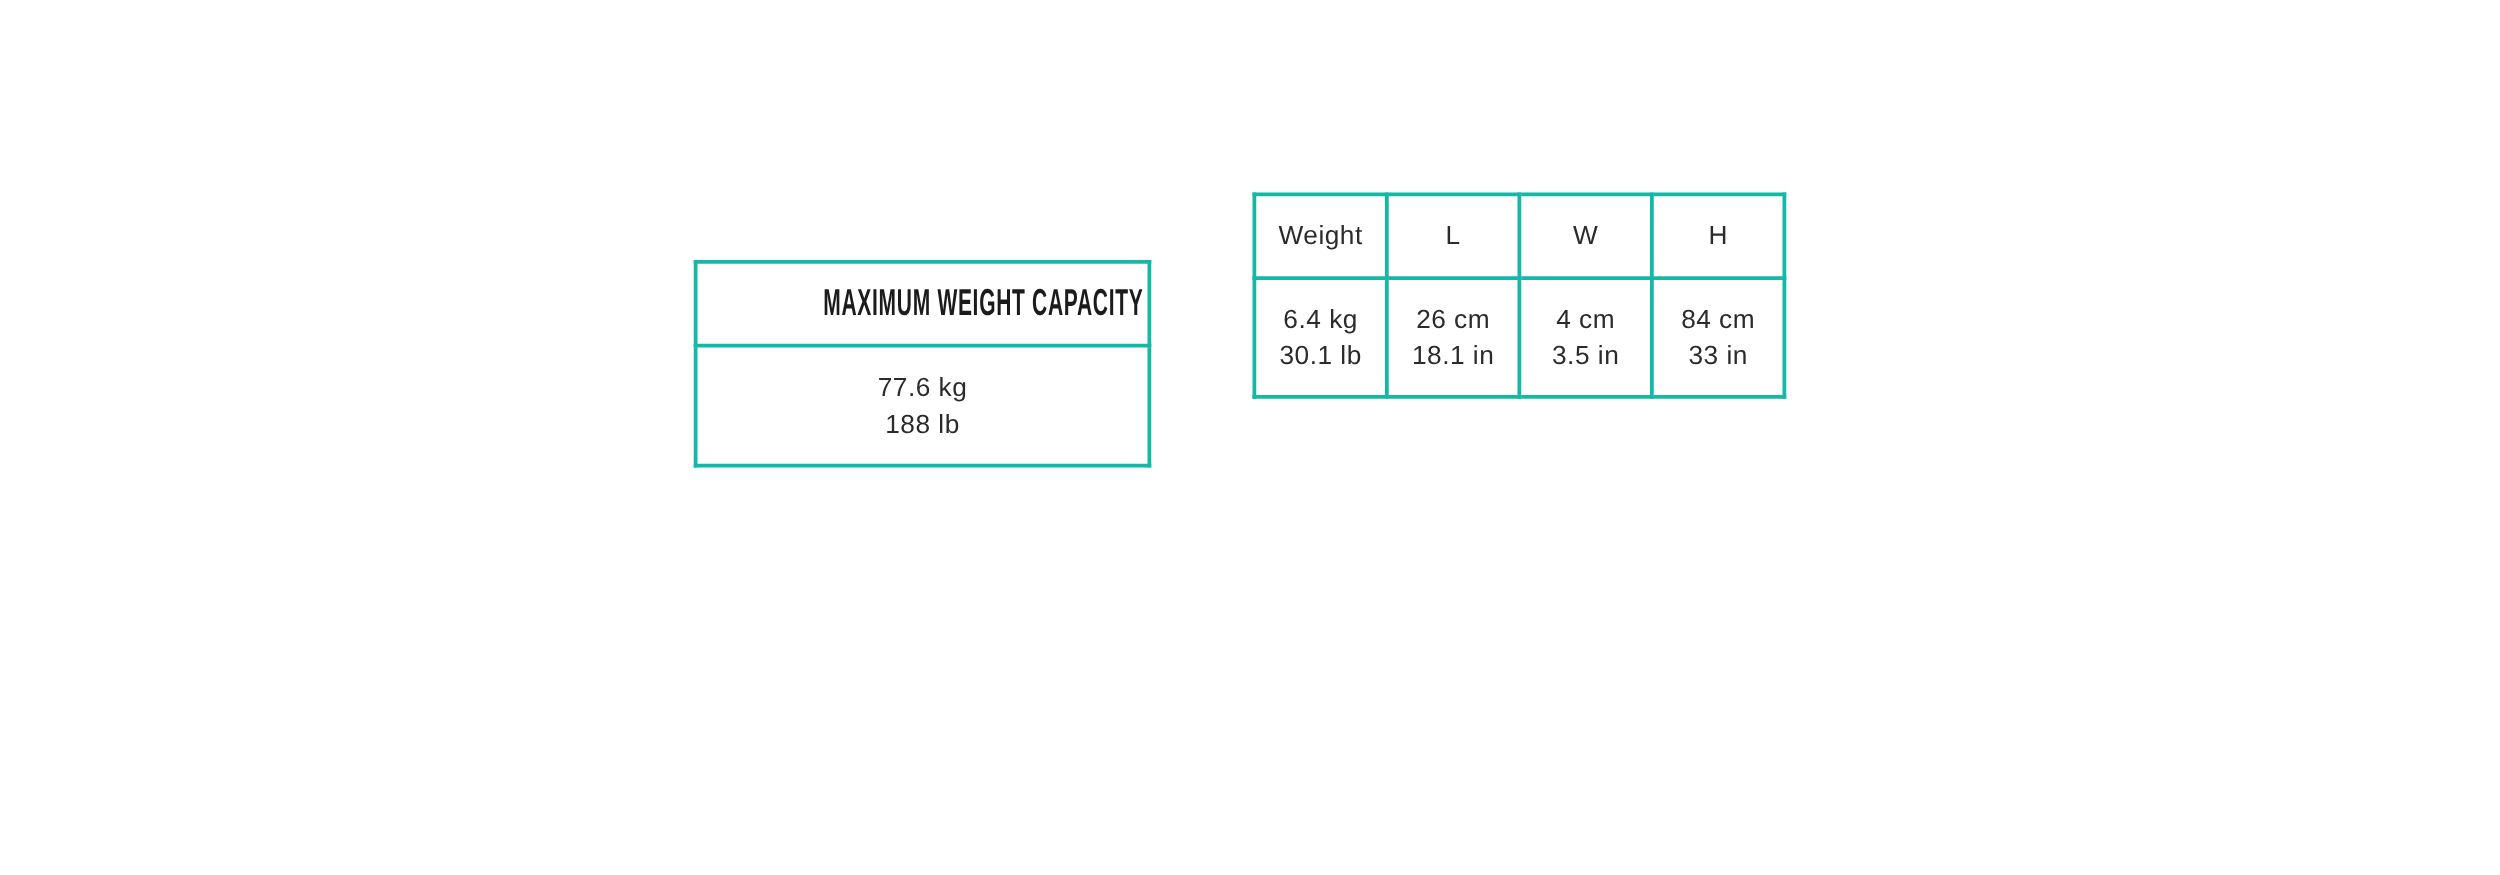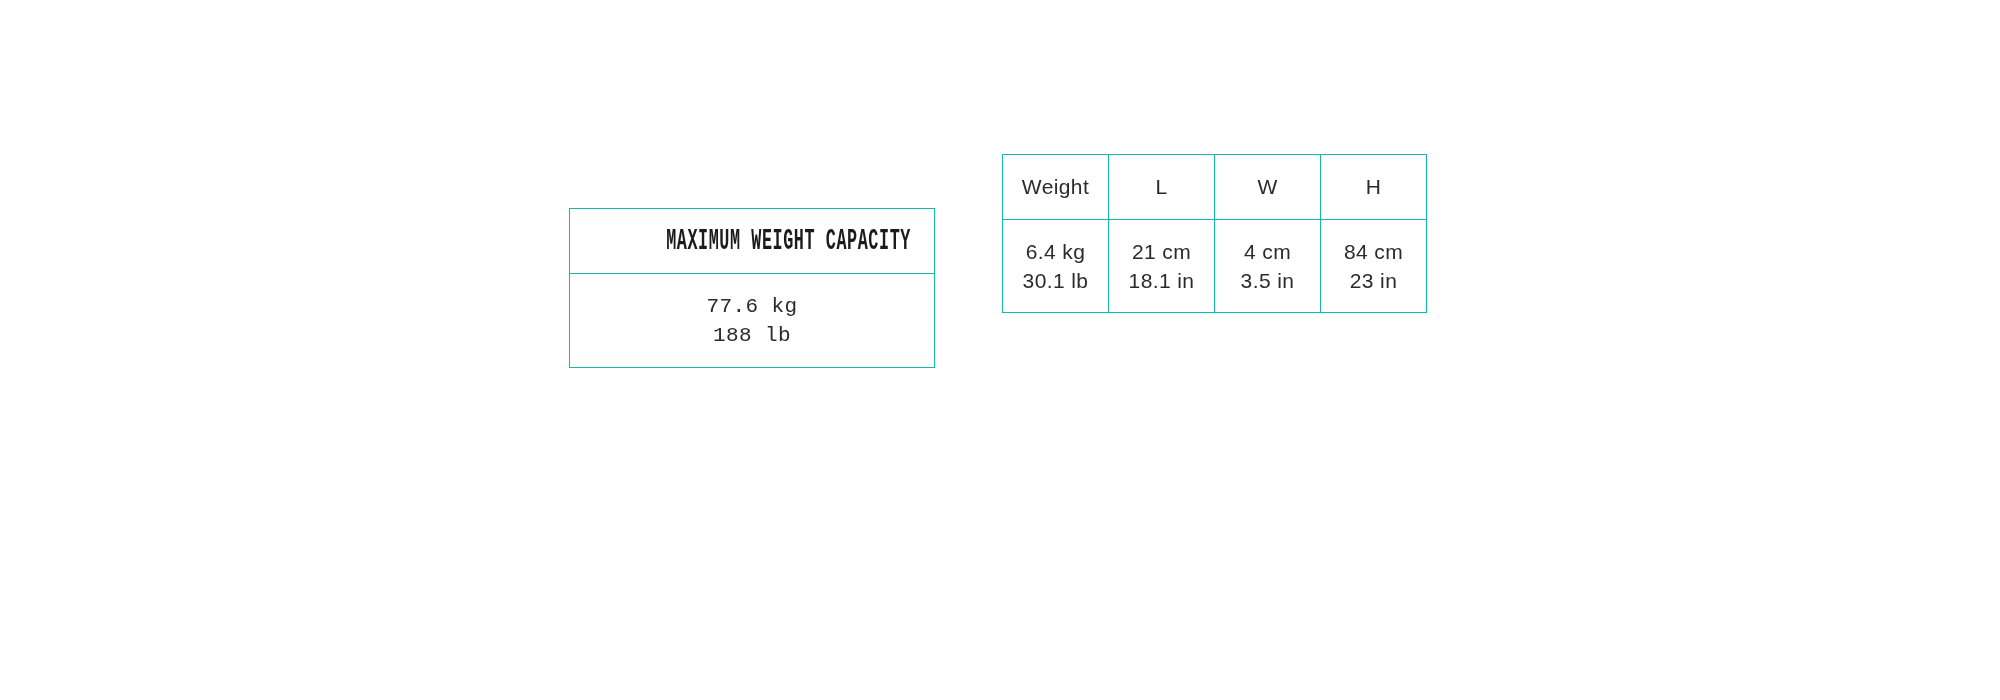--- a/index.html
+++ b/index.html
@@ -19,31 +19,30 @@
     inset: 0;
     background: #ffffff;
   }
   table.spec-table {
     position: absolute;
     border-collapse: collapse;
     table-layout: fixed;
     background: #ffffff;
   }
   table.spec-table td {
-    border: 1px solid #14b8a6;
+    border: 3px solid #14b8a6;
     text-align: center;
     vertical-align: middle;
     padding: 0;
   }
   
   table.max-weight {
-    left: 569px;
+    left: 555px;
     top: 208px;
     width: 366px;
-    font-family: Liberation Mono, monospace;
   }
   table.max-weight tr.row-title td { height: 64px; }
   table.max-weight tr.row-value td { height: 93px; }
 
   
   table.shipping {
     left: 1002px;
     top: 154px;
     width: 425px;
   }
@@ -121,28 +120,28 @@
       <td>
         <span class="col-head">H</span>
       </td>
     </tr>
     <tr class="row-values">
       <td>
         <span class="cell-line">6.4 kg</span>
         <span class="cell-line">30.1 lb</span>
       </td>
       <td>
-        <span class="cell-line">21 cm</span>
+        <span class="cell-line">26 cm</span>
         <span class="cell-line">18.1 in</span>
       </td>
       <td>
         <span class="cell-line">4 cm</span>
         <span class="cell-line">3.5 in</span>
       </td>
       <td>
         <span class="cell-line">84 cm</span>
-        <span class="cell-line">23 in</span>
+        <span class="cell-line">33 in</span>
       </td>
     </tr>
   </tbody>
     </table>
 
 </div>
 
 </body></html>

